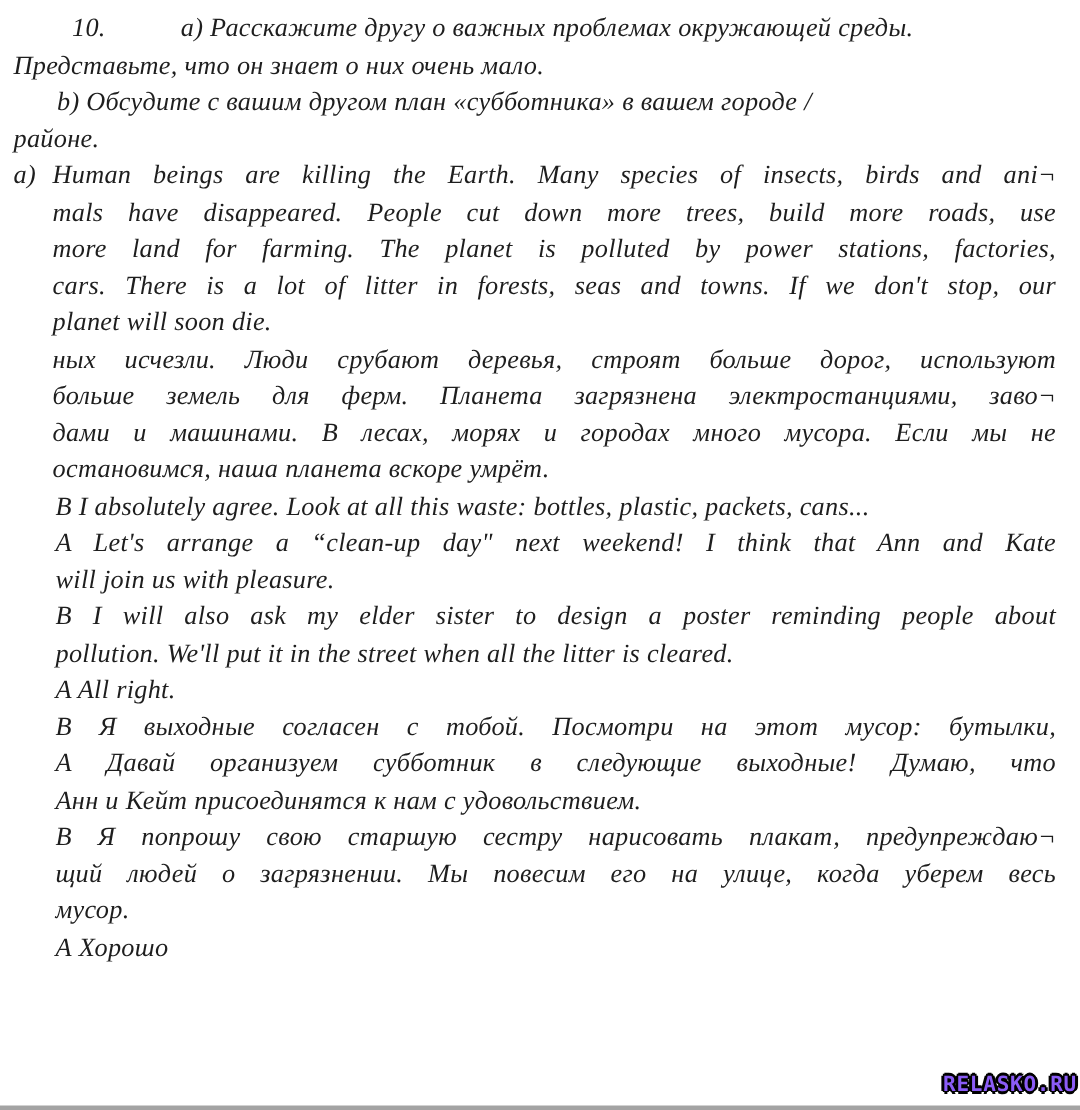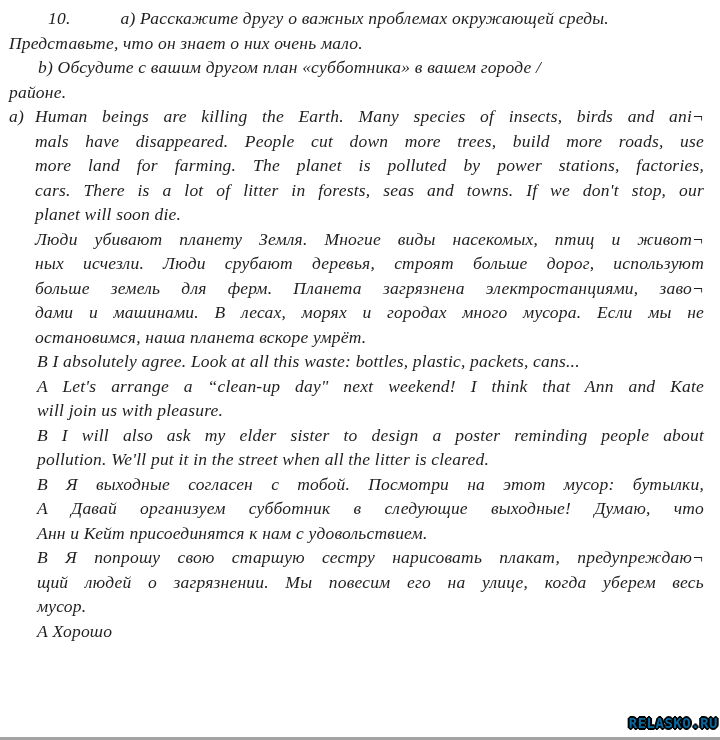--- a/index.html
+++ b/index.html
@@ -49,21 +49,21 @@
     width: 26px;
   }
   .watermark {
     position: absolute;
     right: 2px;
     bottom: 9px;
     font-family: "DejaVu Sans Mono", monospace;
     font-weight: 700;
     font-size: 14px;
     letter-spacing: 0.5px;
-    color: #0369a1;
+    color: #8b5cf6;
     text-shadow:
       -1px -1px 0 #000, 1px -1px 0 #000,
       -1px  1px 0 #000, 1px  1px 0 #000,
       -2px  0   0 #000, 2px  0   0 #000,
        0   -2px 0 #000, 0    2px 0 #000;
   }
   .bottom-bar {
     position: absolute;
     left: 0;
     right: 0;
@@ -81,31 +81,31 @@
   <div class="line">Представьте, что он знает о них очень мало.</div>
   <div class="line ind-b">b) Обсудите с вашим другом план «субботника» в вашем городе /</div>
   <div class="line">районе.</div>
 
   <div class="line j"><span class="marker">a)</span><span>Human beings are killing the Earth. Many species of insects, birds and ani¬</span></div>
   <div class="line j hang">mals have disappeared. People cut down more trees, build more roads, use</div>
   <div class="line j hang">more land for farming. The planet is polluted by power stations, factories,</div>
   <div class="line j hang">cars. There is a lot of litter in forests, seas and towns. If we don't stop, our</div>
   <div class="line hang">planet will soon die.</div>
 
-  <div class="line j hang">Люди убивают планету Земля. Многие виды насекомых, птиц и живот¬</div>
   <div class="line j hang">ных исчезли. Люди срубают деревья, строят больше дорог, используют</div>
   <div class="line j hang">больше земель для ферм. Планета загрязнена электростанциями, заво¬</div>
   <div class="line j hang">дами и машинами. В лесах, морях и городах много мусора. Если мы не</div>
   <div class="line hang">остановимся, наша планета вскоре умрёт.</div>
 
   <div class="line hang2">B I absolutely agree. Look at all this waste: bottles, plastic, packets, cans...</div>
   <div class="line j hang2">A Let's arrange a “clean-up day" next weekend! I think that Ann and Kate</div>
   <div class="line hang2">will join us with pleasure.</div>
   <div class="line j hang2">B I will also ask my elder sister to design a poster reminding people about</div>
   <div class="line hang2">pollution. We'll put it in the street when all the litter is cleared.</div>
+  <div class="line hang2">A All right.</div>
   <div class="line j hang2">В Я выходные согласен с тобой. Посмотри на этот мусор: бутылки,</div>
   <div class="line j hang2">А Давай организуем субботник в следующие выходные! Думаю, что</div>
   <div class="line hang2">Анн и Кейт присоединятся к нам с удовольствием.</div>
   <div class="line j hang2">В Я попрошу свою старшую сестру нарисовать плакат, предупреждаю¬</div>
   <div class="line j hang2">щий людей о загрязнении. Мы повесим его на улице, когда уберем весь</div>
   <div class="line hang2">мусор.</div>
   <div class="line hang2">А Хорошо</div>
 
 </div>
 

